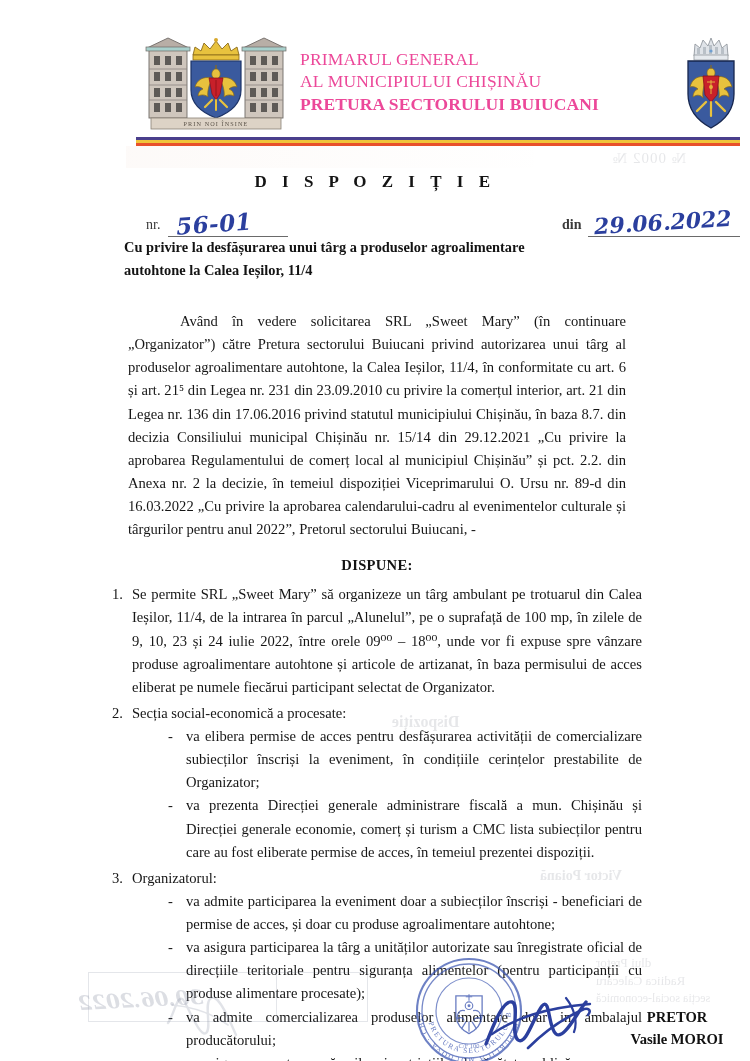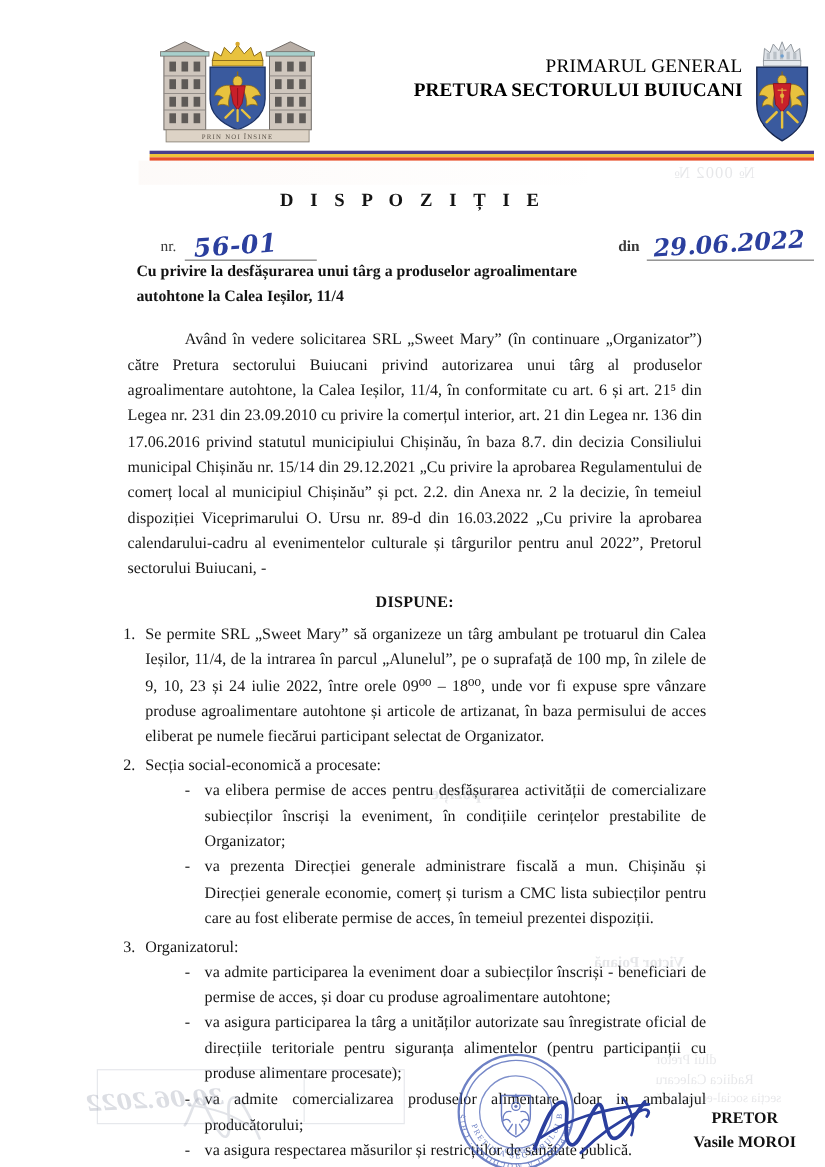--- a/index.html
+++ b/index.html
@@ -31,23 +31,23 @@
   }
   .coa-right {
     position: absolute;
     left: 682px; top: 32px;
     width: 58px; height: 104px;
   }
   .header-text {
     position: absolute;
     left: 300px; top: 48px;
     width: 375px;
-    text-align: right;
+    text-align: left;
     line-height: 1.28;
-    color: #000000;
+    color: #ec4899;
   }
   .header-text .ln1,
   .header-text .ln2 {
     font-size: 17.5px;
     letter-spacing: 0.2px;
     white-space: nowrap;
   }
   .header-text .ln3 {
     font-size: 17.5px;
     font-weight: bold;
@@ -153,21 +153,21 @@
   .body {
     position: absolute;
     left: 112px; top: 294px;
     width: 530px;
   }
   .para {
     font-size: 14.6px;
     line-height: 1.585;
     text-align: justify;
     text-indent: 52px;
-    margin: 4px;
+    margin: 16px;
     color: #161616;
   }
   .dispune {
     margin: 11px 0 9px 0;
     text-align: center;
     font-size: 14.6px;
     font-weight: bold;
     letter-spacing: 0.3px;
     color: #131313;
   }
@@ -385,20 +385,21 @@
           <path d="M73,66 L73,76" stroke="#e8c23e" stroke-width="2" stroke-linecap="round"></path>
         </g>
 
         <rect x="8" y="84" width="130" height="11" fill="#ddd3c6" stroke="#8a8276" stroke-width="0.8"></rect>
         <text x="73" y="92.2" font-family="Liberation Serif, serif" font-size="6.2" fill="#5a5248" text-anchor="middle" letter-spacing="1.1">PRIN NOI ÎNSINE</text>
       </svg>
     </div>
 
     <div class="header-text">
       <div class="ln1">PRIMARUL GENERAL</div>
+      <div class="ln2">AL MUNICIPIULUI CHIȘINĂU</div>
       <div class="ln3">PRETURA SECTORULUI BUIUCANI</div>
     </div>
 
     <div class="coa-right">
       <svg viewBox="0 0 58 104" width="58" height="104">
 
         <g>
           <path d="M12,24 L46,24 L45,12 L40,16 L37,8 L32,14 L29,6 L26,14 L21,8 L18,16 L13,12 Z" fill="#dfe3e8" stroke="#93999f" stroke-width="0.9"></path>
           <rect x="12" y="23" width="34" height="5" fill="#e6eaee" stroke="#93999f" stroke-width="0.8"></rect>
           <g fill="#b9c0c7">

